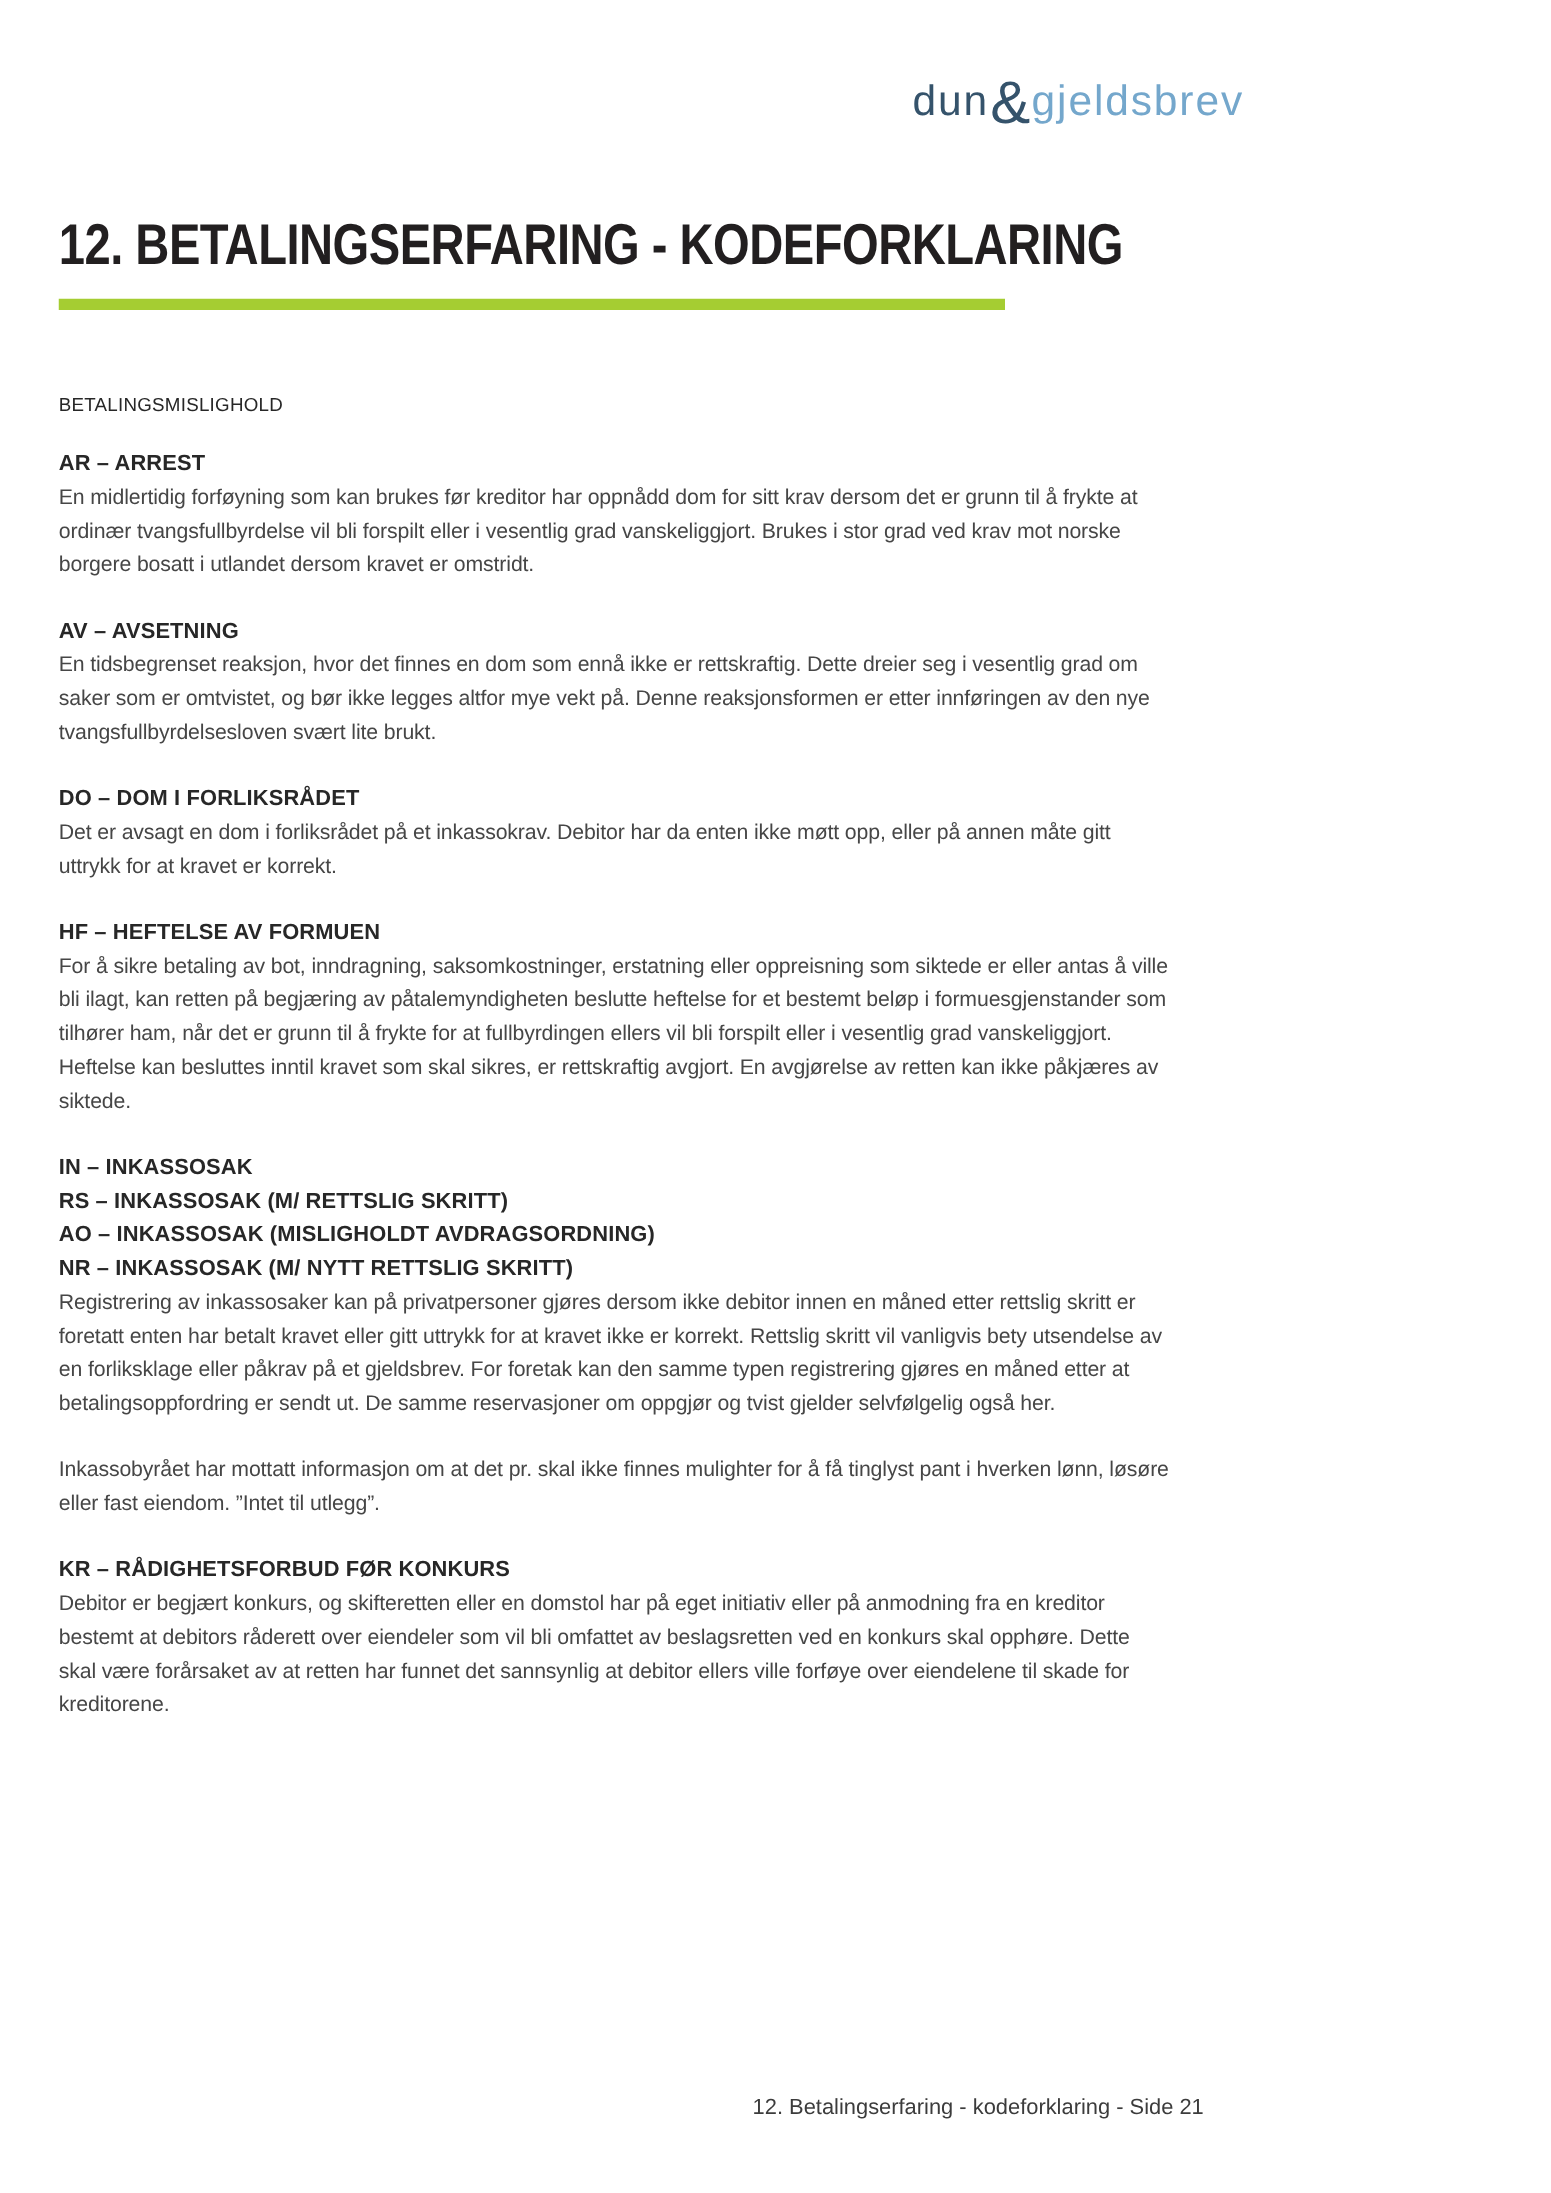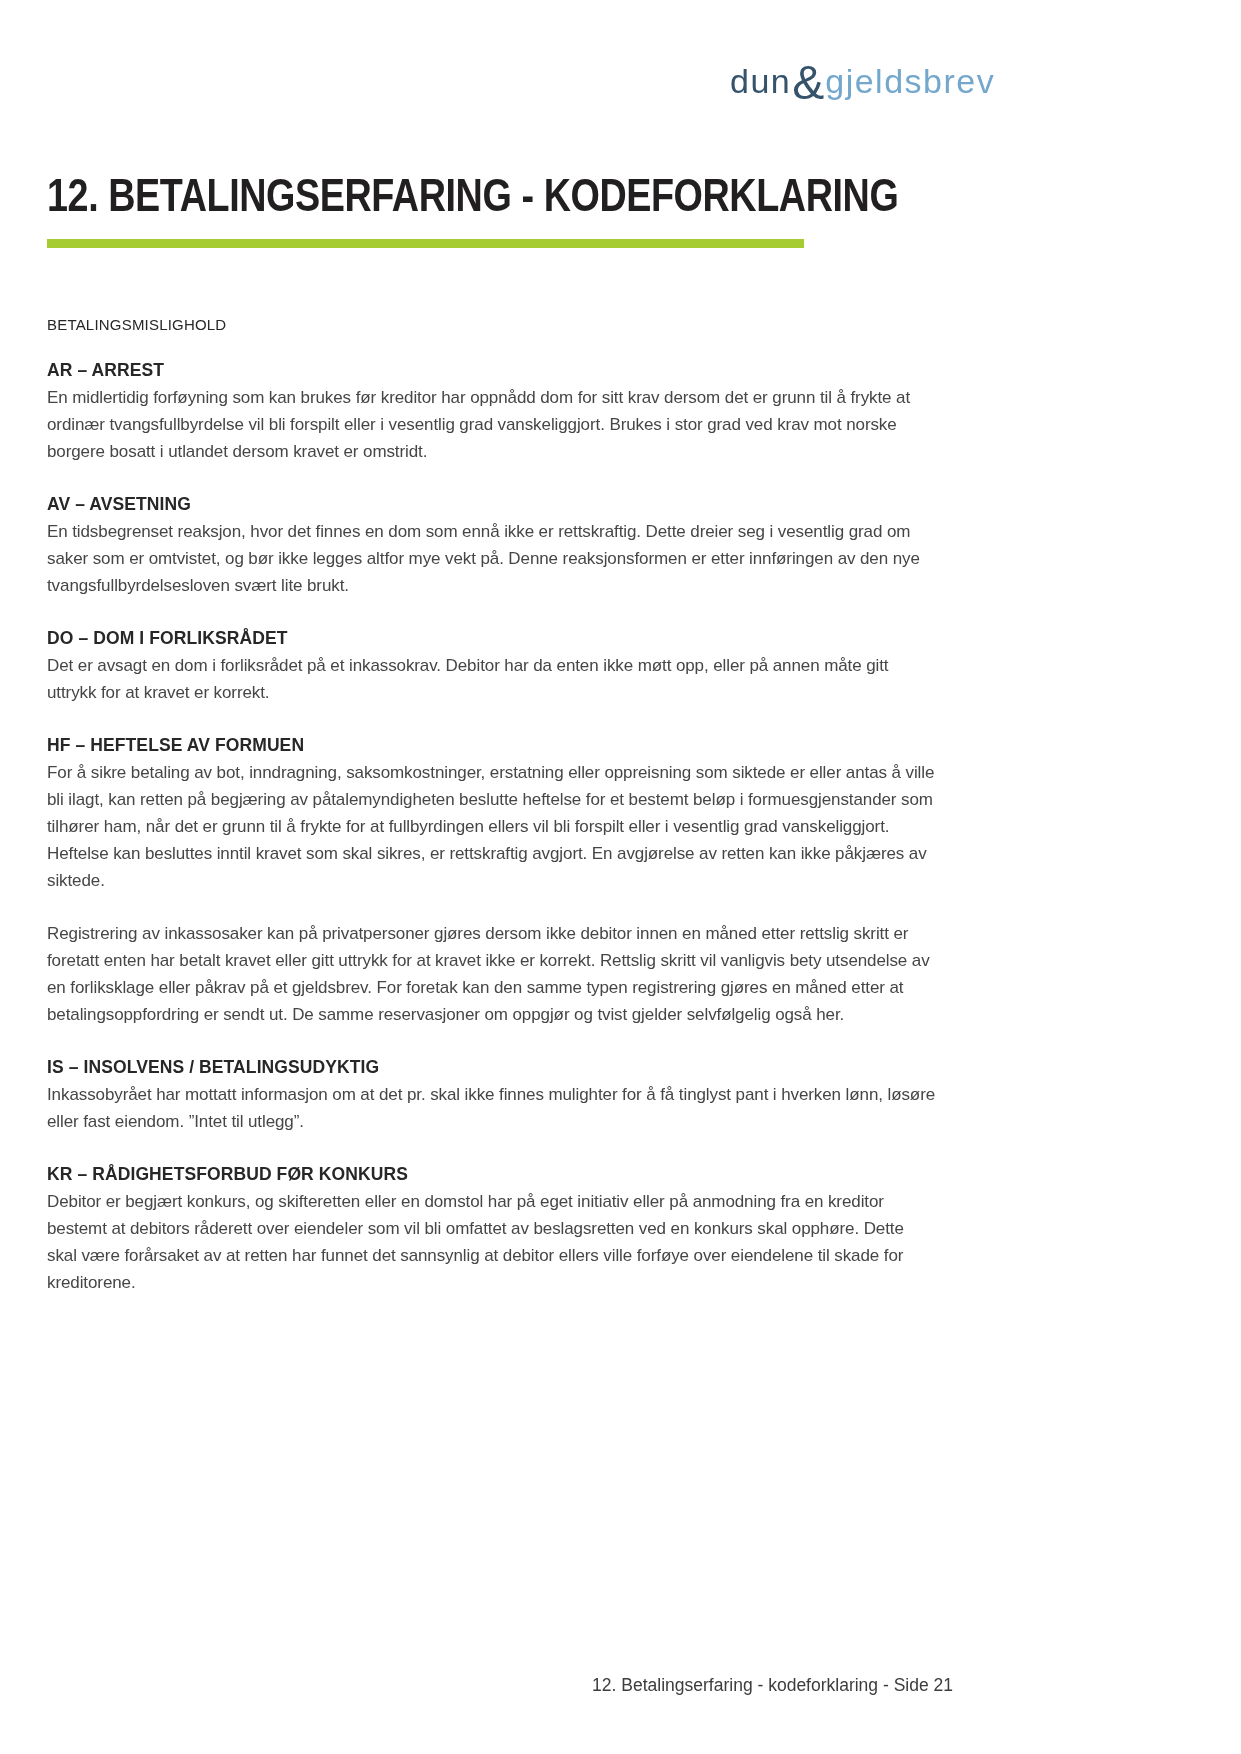--- a/index.html
+++ b/index.html
@@ -90,21 +90,21 @@
     font-size: 17px;
     color: #464646;
     line-height: 27px;
     letter-spacing: -0.1px;
     width: 890px;
   }
 
   .footer {
     position: absolute;
     top: 1675px;
-    right: 288px;
+    right: 278px;
     font-size: 17.5px;
     color: #3c3c3c;
     white-space: nowrap;
   }
 </style>
 </head>
 <body>
 
 <div class="page">
 
@@ -143,27 +143,30 @@
   </section>
 
   <section class="code-section">
     <div class="headings">
             <h3>HF – HEFTELSE AV FORMUEN</h3>
           </div>
     <p>For å sikre betaling av bot, inndragning, saksomkostninger, erstatning eller oppreisning som siktede er eller antas å ville bli ilagt, kan retten på begjæring av påtalemyndigheten beslutte heftelse for et bestemt beløp i formuesgjenstander som tilhører ham, når det er grunn til å frykte for at fullbyrdingen ellers vil bli forspilt eller i vesentlig grad vanskeliggjort. Heftelse kan besluttes inntil kravet som skal sikres, er rettskraftig avgjort. En avgjørelse av retten kan ikke påkjæres av siktede.</p>
   </section>
 
   <section class="code-section">
+    <div class="headings">
+            <h3>IN – INKASSOSAK</h3>
+            <h3>RS – INKASSOSAK (M/ RETTSLIG SKRITT)</h3>
+            <h3>AO – INKASSOSAK (MISLIGHOLDT AVDRAGSORDNING)</h3>
+            <h3>NR – INKASSOSAK (M/ NYTT RETTSLIG SKRITT)</h3>
+          </div>
     <p>Registrering av inkassosaker kan på privatpersoner gjøres dersom ikke debitor innen en måned etter rettslig skritt er foretatt enten har betalt kravet eller gitt uttrykk for at kravet ikke er korrekt. Rettslig skritt vil vanligvis bety utsendelse av en forliksklage eller påkrav på et gjeldsbrev. For foretak kan den samme typen registrering gjøres en måned etter at betalingsoppfordring er sendt ut. De samme reservasjoner om oppgjør og tvist gjelder selvfølgelig også her.</p>
   </section>
 
   <section class="code-section">
-    <div class="headings">
-            <h3>IS – INSOLVENS / BETALINGSUDYKTIG</h3>
-          </div>
     <p>Inkassobyrået har mottatt informasjon om at det pr. skal ikke finnes mulighter for å få tinglyst pant i hverken lønn, løsøre eller fast eiendom. ”Intet til utlegg”.</p>
   </section>
 
   <section class="code-section">
     <div class="headings">
             <h3>KR – RÅDIGHETSFORBUD FØR KONKURS</h3>
           </div>
     <p>Debitor er begjært konkurs, og skifteretten eller en domstol har på eget initiativ eller på anmodning fra en kreditor bestemt at debitors råderett over eiendeler som vil bli omfattet av beslagsretten ved en konkurs skal opphøre. Dette skal være forårsaket av at retten har funnet det sannsynlig at debitor ellers ville forføye over eiendelene til skade for kreditorene.</p>
   </section>
 

